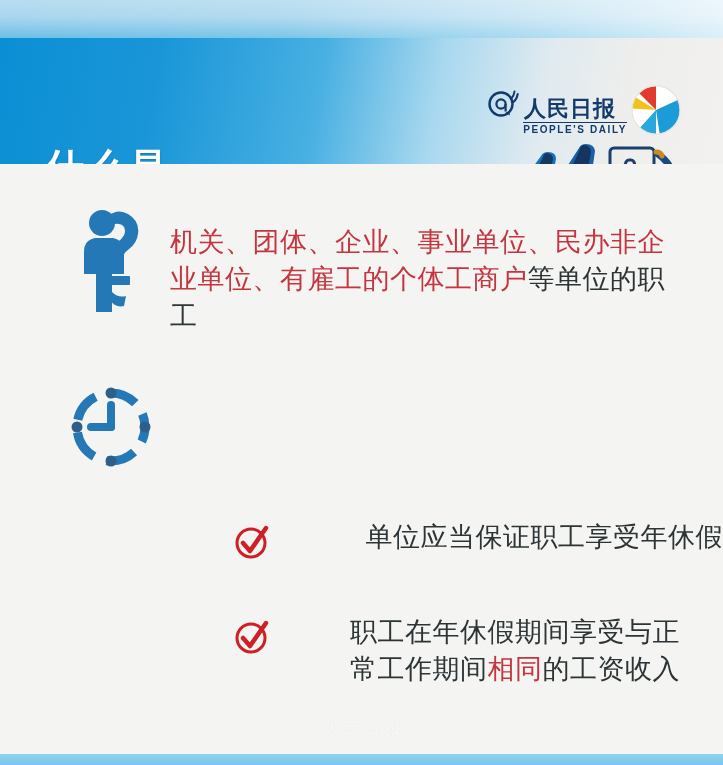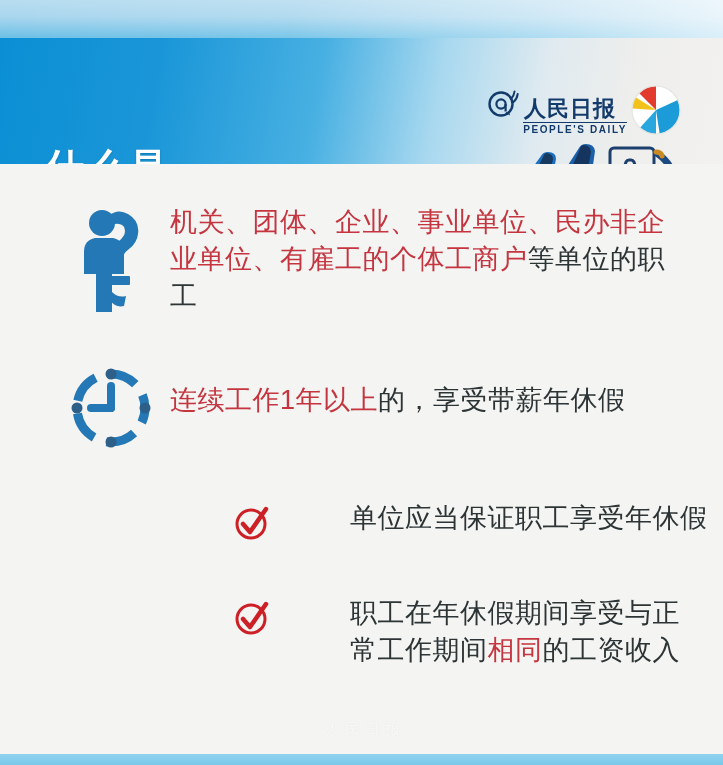--- a/index.html
+++ b/index.html
@@ -69,29 +69,29 @@
     font-size:27px;
     line-height:37px;
     font-weight:500;
     letter-spacing:.5px;
   }
   .hl{color:#c43540;}
 
   
   .row1{padding:40px 0 0 0;}
   .row1 .row-icon{width:118px;padding-left:52px;padding-top:4px;}
-  .row1 .row-text{width:500px;}
+  .row1 .row-text{width:500px;margin-top:20px;}
   
   .row2{padding:46px 0 0 0;}
   .row2 .row-icon{width:118px;padding-left:52px;padding-top:2px;}
   .row2 .row-text{width:540px;padding-top:20px;}
   
   .row3{padding:48px 0 0 0;}
   .row3 .row-icon{width:195px;padding-left:155px;padding-top:3px;}
-  .row3 .row-text{width:500px;}
+  .row3 .row-text{width:500px;text-align:right;}
   
   .row4{padding:52px 16px 0 0;}
   .row4 .row-icon{width:195px;padding-left:155px;padding-top:3px;}
   .row4 .row-text{width:500px;}
 
   
   .watermark{
     position:absolute;left:250px;top:712px;width:230px;height:34px;
     color:rgba(255,255,255,.82);font-size:15px;letter-spacing:5px;
     white-space:nowrap;text-align:center;line-height:34px;
@@ -194,23 +194,20 @@
           <circle cx="44" cy="44" r="34" stroke-dasharray="30 13" stroke-dashoffset="15"></circle>
         </g>
         <circle cx="44" cy="10" r="5.5" fill="#2d5f88"></circle>
         <circle cx="44" cy="78" r="5.5" fill="#2d5f88"></circle>
         <circle cx="10" cy="44" r="5.5" fill="#2d5f88"></circle>
         <circle cx="78" cy="44" r="5.5" fill="#2d5f88"></circle>
         <path d="M44 44 v-22" stroke="#2478b5" stroke-width="8" stroke-linecap="round" fill="none"></path>
         <path d="M44 44 h-20" stroke="#2478b5" stroke-width="8" stroke-linecap="round" fill="none"></path>
       </svg>
     </div>
-    <div class="row-text">
-      <span class="hl">连续工作1年以上</span><span>的，享受带薪年休假</span>
-    </div>
   </div>
 
   <div class="row row3">
     <div class="row-icon">
       <svg width="40" height="40" viewBox="0 0 40 40">
         <circle cx="18" cy="21" r="14" fill="none" stroke="#cc2026" stroke-width="3"></circle>
         <path d="M10 21 l7 8 l16 -23" fill="none" stroke="#cc2026" stroke-width="4.5" stroke-linecap="round" stroke-linejoin="round"></path>
       </svg>
     </div>
     <div class="row-text">

